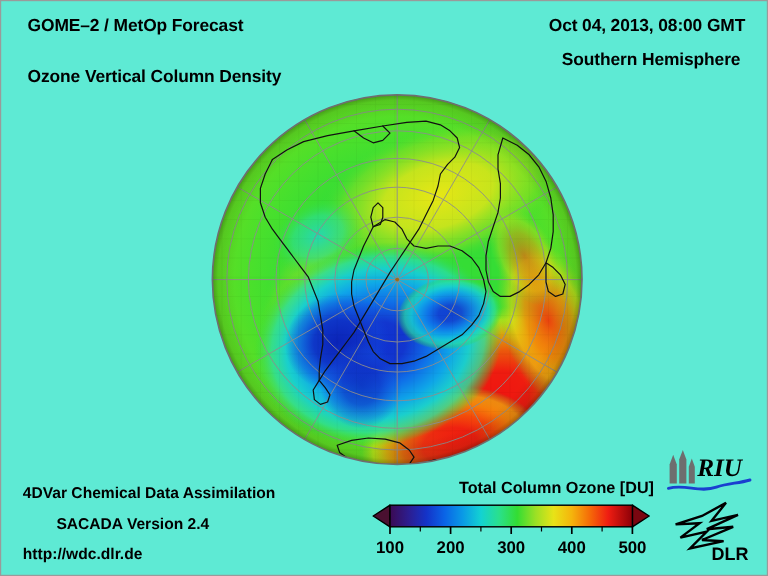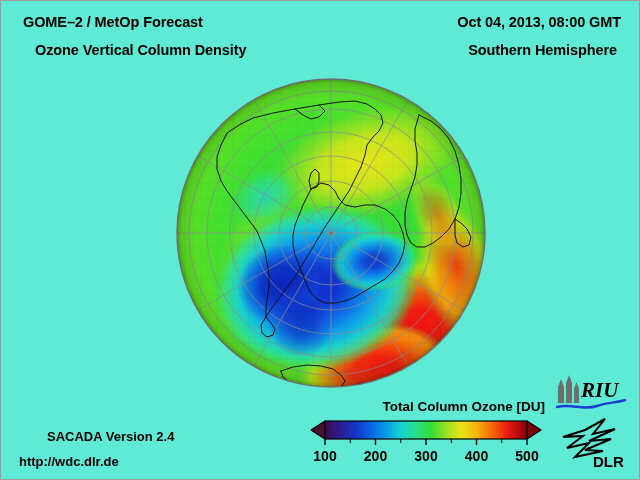--- a/index.html
+++ b/index.html
@@ -6,21 +6,21 @@
   body{
     width:640px;height:480px;overflow:hidden;
     font-family:"Liberation Sans","DejaVu Sans",sans-serif;
     color:#000;
   }
   #page{position:relative;width:640px;height:480px;background:#5eead4;
         border:1px solid #9a9a9a;box-sizing:border-box;}
 
   .hdr{position:absolute;font-size:14.5px;font-weight:bold;letter-spacing:-0.1px;white-space:nowrap;}
   #hdr-l1{left:22px;top:13px;}
-  #hdr-l2{left:22px;top:41px;margin-left:12px;}
+  #hdr-l2{left:22px;top:55px;}
   #hdr-r1{right:18px;top:13px;text-align:right;}
   #hdr-r2{right:22px;top:41px;text-align:right;}
 
   #globe-wrap{position:absolute;left:168px;top:70px;width:324px;height:324px;}
   #globe-svg{display:block;width:324px;height:324px;}
 
   .foot{position:absolute;left:18px;font-size:13px;font-weight:bold;white-space:nowrap;}
   #foot1{top:402px;}
   #foot2{top:428px;margin-left:28px;}
   #foot3{top:453px;}
@@ -205,20 +205,21 @@
         <path d="M236,310 L244,306 L250,310 L248,316 L240,317 L236,310 Z"></path>
       </g>
 
       <circle cx="162" cy="162" r="154" fill="url(#gLimb)"></circle>
       <circle cx="162" cy="162" r="154" fill="none" stroke="#6e6e6e" stroke-width="1.4"></circle>
 
       <circle cx="162" cy="162" r="1.6" fill="#a06a1a"></circle>
     </svg>
   </div>
 
+  <div class="foot" id="foot1">4DVar Chemical Data Assimilation</div>
   <div class="foot" id="foot2">SACADA Version 2.4</div>
   <div class="foot" id="foot3">http://wdc.dlr.de</div>
 
   <div id="cbar-block">
     <div id="cbar-title">Total Column Ozone [DU]</div>
     <svg id="cbar-svg" width="238" height="50" viewBox="0 0 238 50" xmlns="http://www.w3.org/2000/svg">
       <defs>
         <linearGradient id="ozoneRamp" x1="0%" y1="0%" x2="100%" y2="0%">
           <stop offset="0%" stop-color="#3b0a52"></stop>
           <stop offset="7.5%" stop-color="#2d1d8e"></stop>

